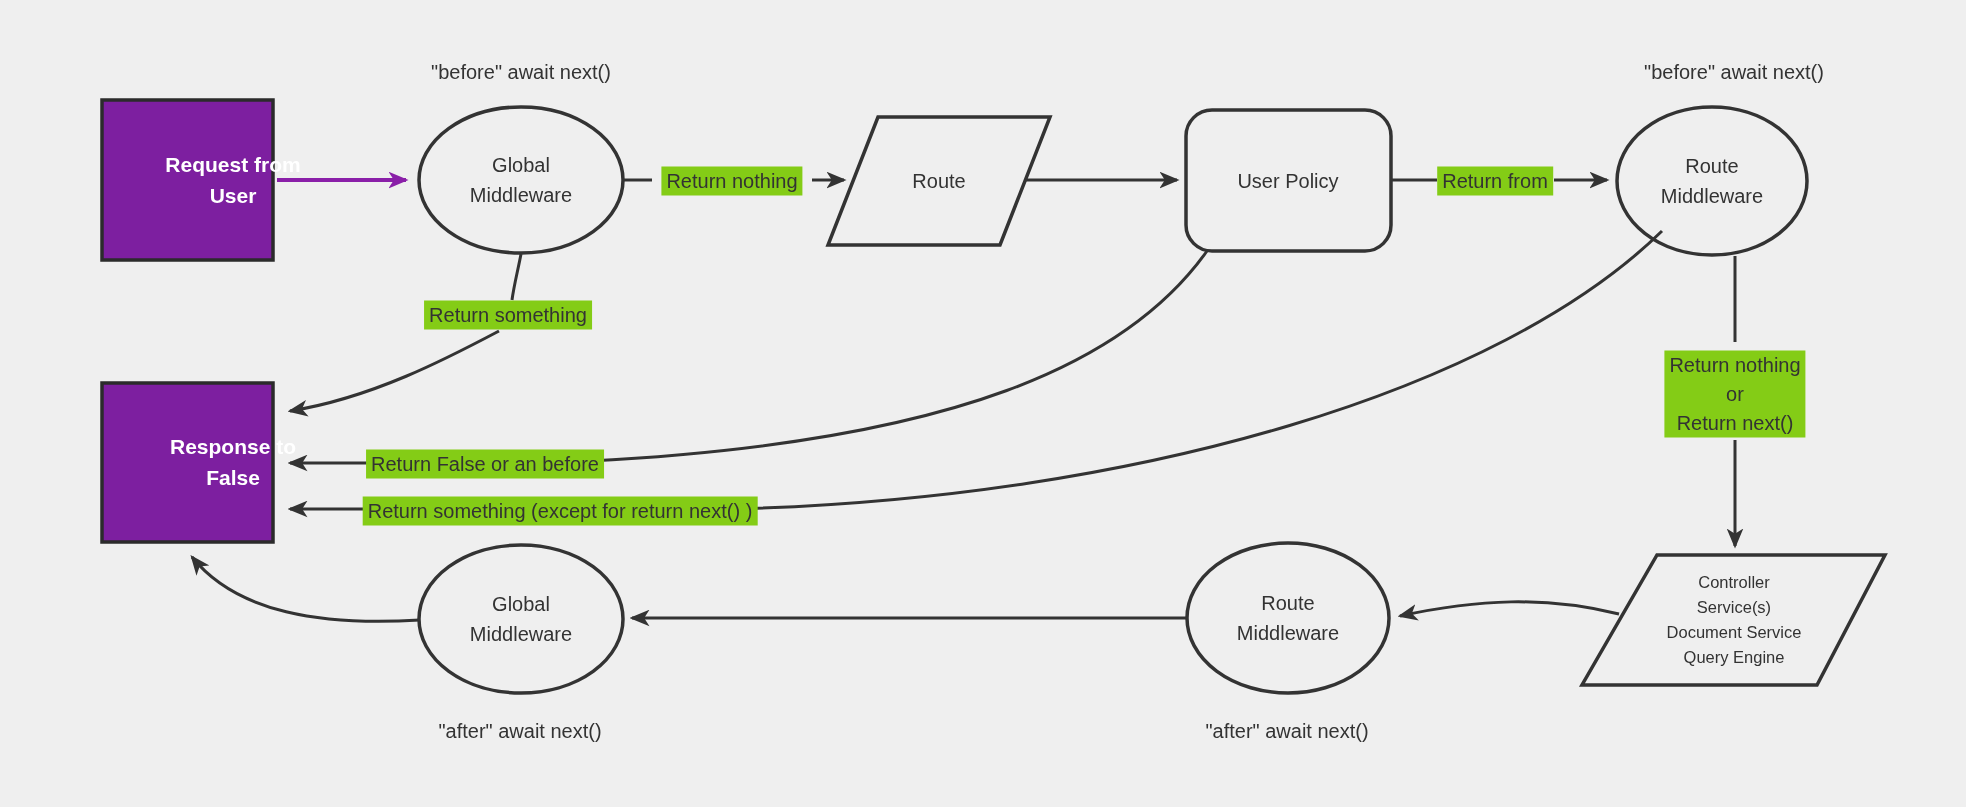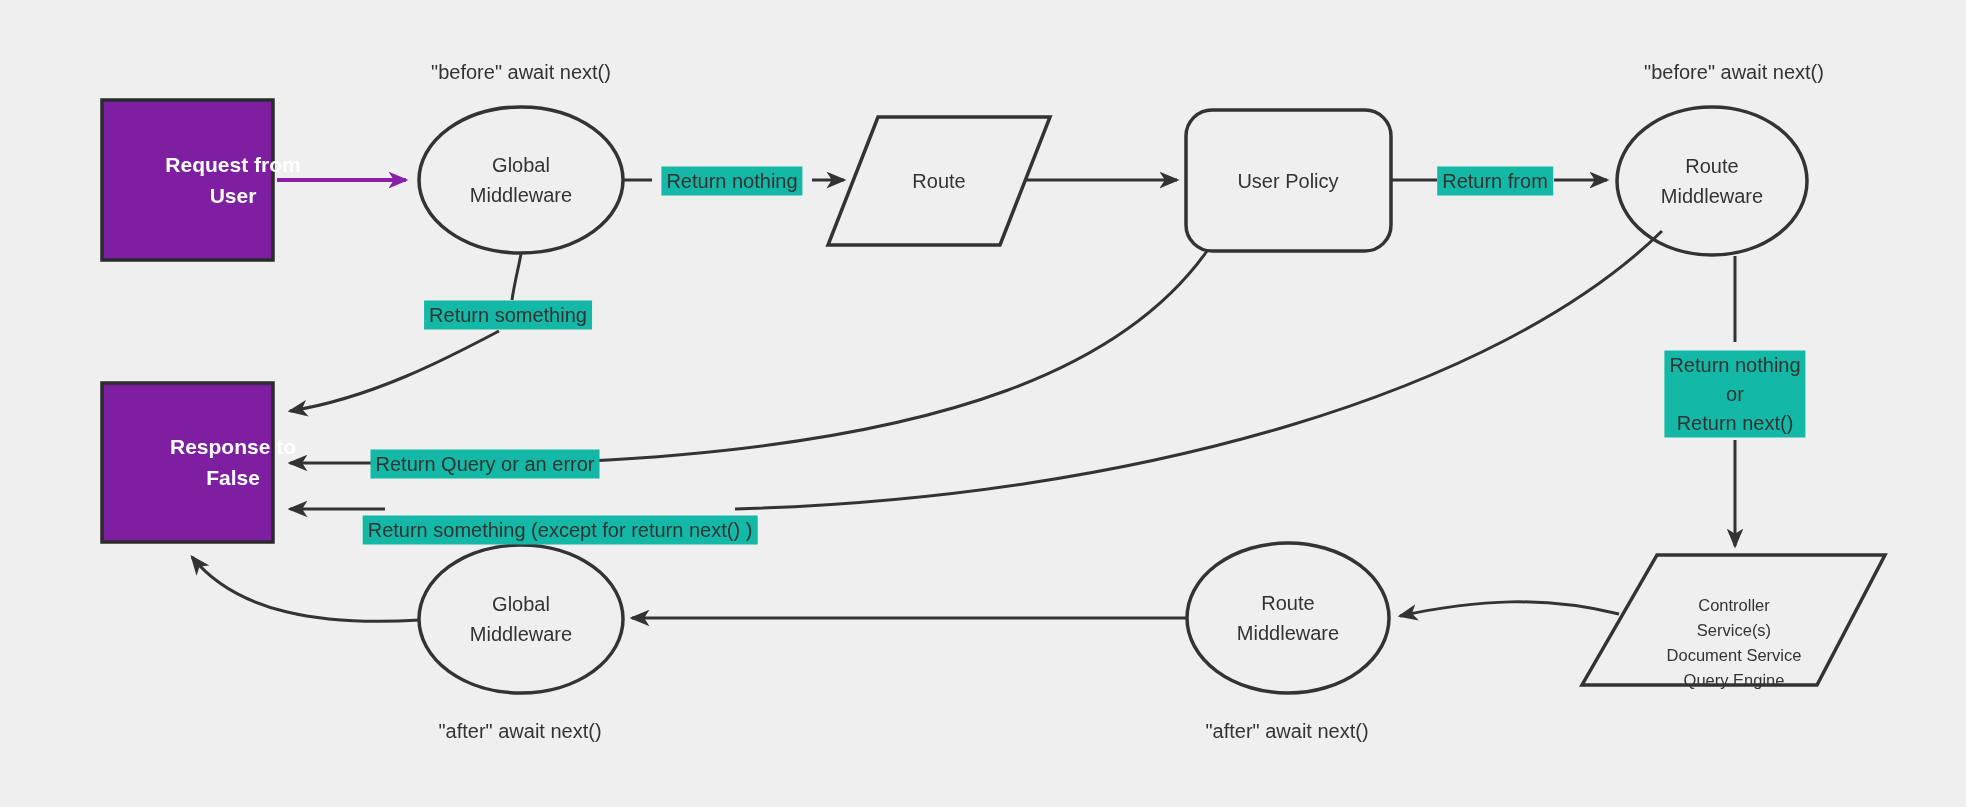--- a/index.html
+++ b/index.html
@@ -26,21 +26,21 @@
   }
   .node-label{font-size:20px;line-height:30px;}
   .box-label{
     color:#ffffff;
     font-weight:bold;
     font-size:21px;
     line-height:31px;
     margin-left:46px;
   }
   .edge-label{
-    background:#14b8a6;
+    background:#84cc16;
     padding:0 5px;
     font-size:20px;
     line-height:29px;
   }
   .annotation{font-size:20px;}
   .controller-label{font-size:16.5px;line-height:25px;}
 </style>
 </head>
 <body>
 
@@ -101,36 +101,36 @@
   <div class="label box-label" style="left:187px;top:180px;">Request from
 User</div>
   <div class="label box-label" style="left:187px;top:462px;">Response to
 False</div>
   <div class="label node-label" style="left:521px;top:180px;">Global
 Middleware</div>
   <div class="label node-label" style="left:939px;top:181px;">Route</div>
   <div class="label node-label" style="left:1288px;top:181px;">User Policy</div>
   <div class="label node-label" style="left:1712px;top:181px;">Route
 Middleware</div>
-  <div class="label controller-label" style="left:1734px;top:643px;text-align:center;">Controller
+  <div class="label controller-label" style="left:1734px;top:620px;text-align:center;">Controller
 Service(s)
 Document Service
 Query Engine</div>
   <div class="label node-label" style="left:1288px;top:618px;">Route
 Middleware</div>
   <div class="label node-label" style="left:521px;top:619px;">Global
 Middleware</div>
 
   <div class="label annotation" style="left:521px;top:72px;">"before" await next()</div>
   <div class="label annotation" style="left:1734px;top:72px;">"before" await next()</div>
   <div class="label annotation" style="left:520px;top:731px;">"after" await next()</div>
   <div class="label annotation" style="left:1287px;top:731px;">"after" await next()</div>
 
   <div class="label edge-label" style="left:732px;top:181px;">Return nothing</div>
   <div class="label edge-label" style="left:1495px;top:181px;">Return from</div>
   <div class="label edge-label" style="left:508px;top:315px;text-align:center;">Return something</div>
-  <div class="label edge-label" style="left:485px;top:464px;">Return Query or an error</div>
-  <div class="label edge-label" style="left:560px;top:530px;">Return something (except for return next() )</div>
+  <div class="label edge-label" style="left:485px;top:464px;">Return False or an before</div>
+  <div class="label edge-label" style="left:560px;top:511px;">Return something (except for return next() )</div>
   <div class="label edge-label" style="left:1735px;top:394px;">Return nothing
 or
 Return next()</div>
 
 </div>
 
 </body></html>

